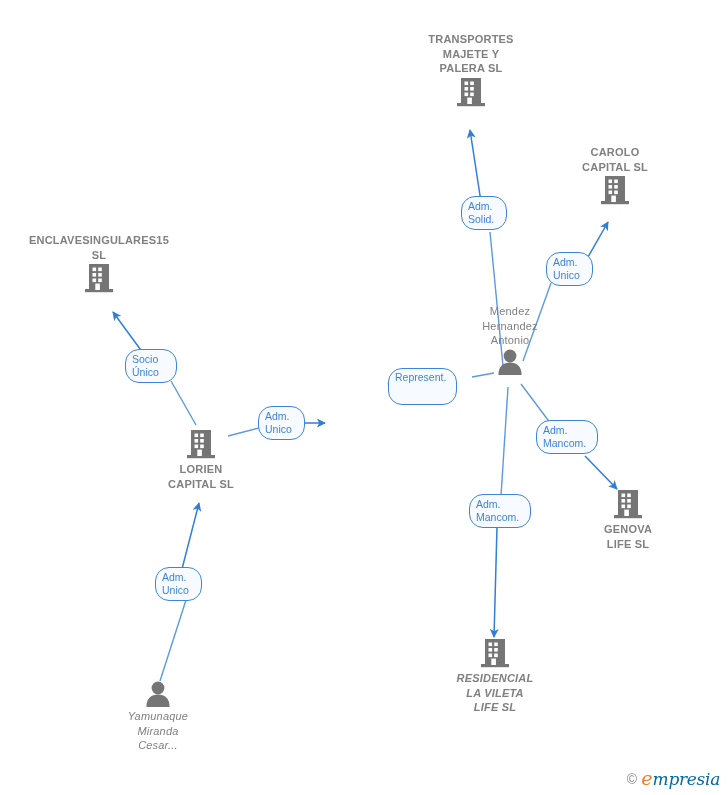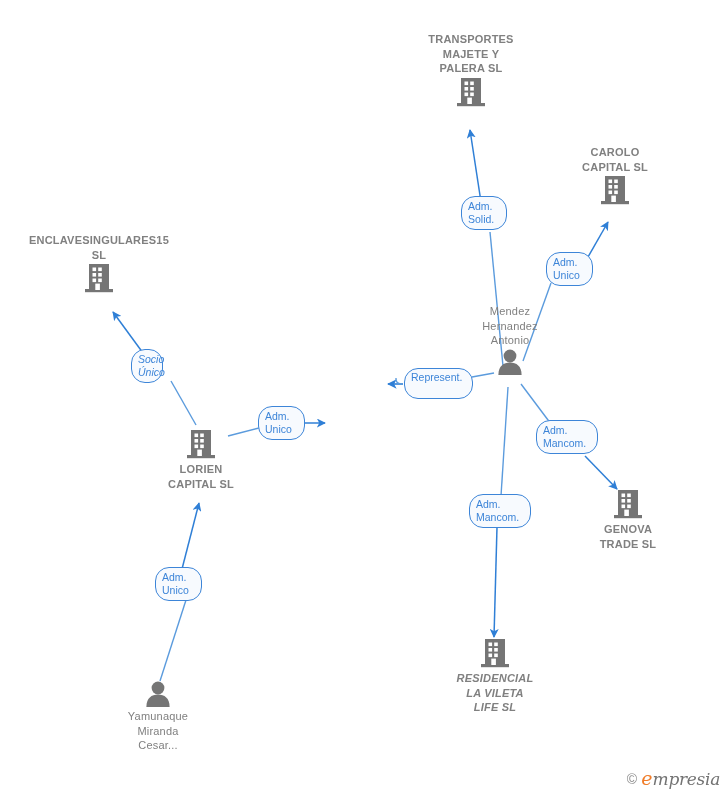--- a/index.html
+++ b/index.html
@@ -76,21 +76,21 @@
     font-size: 14px;
     vertical-align: 1px;
   }
   .watermark .brand-e {
     color: #f07d2a;
     font-family: "DejaVu Serif", serif;
     font-style: italic;
     font-size: 19px;
   }
   .watermark .brand-rest {
-    color: #737373;
+    color: #0369a1;
     font-family: "DejaVu Serif", serif;
     font-style: italic;
     font-size: 17px;
     letter-spacing: -0.3px;
   }
 </style>
 </head>
 <body>
 
 <div id="canvas">
@@ -238,21 +238,21 @@
         <rect x="8.5" y="5.5" width="3.6" height="3.6" fill="#ffffff"></rect>
         <rect x="14.2" y="5.5" width="3.6" height="3.6" fill="#ffffff"></rect>
         <rect x="8.5" y="11" width="3.6" height="3.6" fill="#ffffff"></rect>
         <rect x="14.2" y="11" width="3.6" height="3.6" fill="#ffffff"></rect>
         <rect x="8.5" y="16.5" width="3.6" height="3.6" fill="#ffffff"></rect>
         <rect x="14.2" y="16.5" width="3.6" height="3.6" fill="#ffffff"></rect>
         <rect x="11.3" y="21.6" width="4.6" height="6.4" fill="#ffffff"></rect>
       </svg>
     </span>
     <span class="label">GENOVA
-TRADE  SL</span>
+LIFE  SL</span>
   </div>
 
   <div class="node company label-below" style="left:495px; top:637px;font-style:italic;">
     <span class="glyph">
       <svg width="30" height="34" viewBox="0 0 30 34">
         <rect x="5" y="2" width="20" height="26" fill="#757575"></rect>
         <rect x="1" y="27" width="28" height="3.2" fill="#757575"></rect>
         <rect x="8.5" y="5.5" width="3.6" height="3.6" fill="#ffffff"></rect>
         <rect x="14.2" y="5.5" width="3.6" height="3.6" fill="#ffffff"></rect>
         <rect x="8.5" y="11" width="3.6" height="3.6" fill="#ffffff"></rect>
@@ -260,47 +260,47 @@
         <rect x="8.5" y="16.5" width="3.6" height="3.6" fill="#ffffff"></rect>
         <rect x="14.2" y="16.5" width="3.6" height="3.6" fill="#ffffff"></rect>
         <rect x="11.3" y="21.6" width="4.6" height="6.4" fill="#ffffff"></rect>
       </svg>
     </span>
     <span class="label">RESIDENCIAL
 LA VILETA
 LIFE  SL</span>
   </div>
 
-  <div class="node person label-below" style="left:158px; top:679px;">
+  <div class="node person label-below" style="left:158px; top:679px;font-style:italic;">
     <span class="glyph">
       <svg width="30" height="30" viewBox="0 0 30 28">
         <circle cx="15" cy="8" r="6.4" fill="#757575"></circle>
         <path d="M 3.4 27 C 3.4 18.2 8.6 14.6 15 14.6 C 21.4 14.6 26.6 18.2 26.6 27 Z" fill="#757575"></path>
       </svg>
     </span>
     <span class="label">Yamunaque
 Miranda
 Cesar...</span>
   </div>
 
   <div class="edge-label" style="left:461px; top:196px; width:46px;">Adm.
 Solid.</div>
 
   <div class="edge-label" style="left:546px; top:252px; width:47px;">Adm.
 Unico</div>
 
-  <div class="edge-label" style="left:404px; top:368px; width:69px; padding-top:2px; padding-bottom:14px;">Represent.</div>
+  <div class="edge-label" style="left:388px; top:368px; width:69px; padding-top:2px; padding-bottom:20px;">Represent.</div>
 
   <div class="edge-label" style="left:536px; top:420px; width:62px;">Adm.
 Mancom.</div>
 
   <div class="edge-label" style="left:469px; top:494px; width:62px;">Adm.
 Mancom.</div>
 
-  <div class="edge-label" style="left:131px; top:349px; width:32px;font-style:italic;">Socio
+  <div class="edge-label" style="left:125px; top:349px; width:52px;">Socio
 Único</div>
 
   <div class="edge-label" style="left:258px; top:406px; width:47px;">Adm.
 Unico</div>
 
   <div class="edge-label" style="left:155px; top:567px; width:47px;">Adm.
 Unico</div>
 
   <div class="watermark">
     <span class="cmark">©</span>

